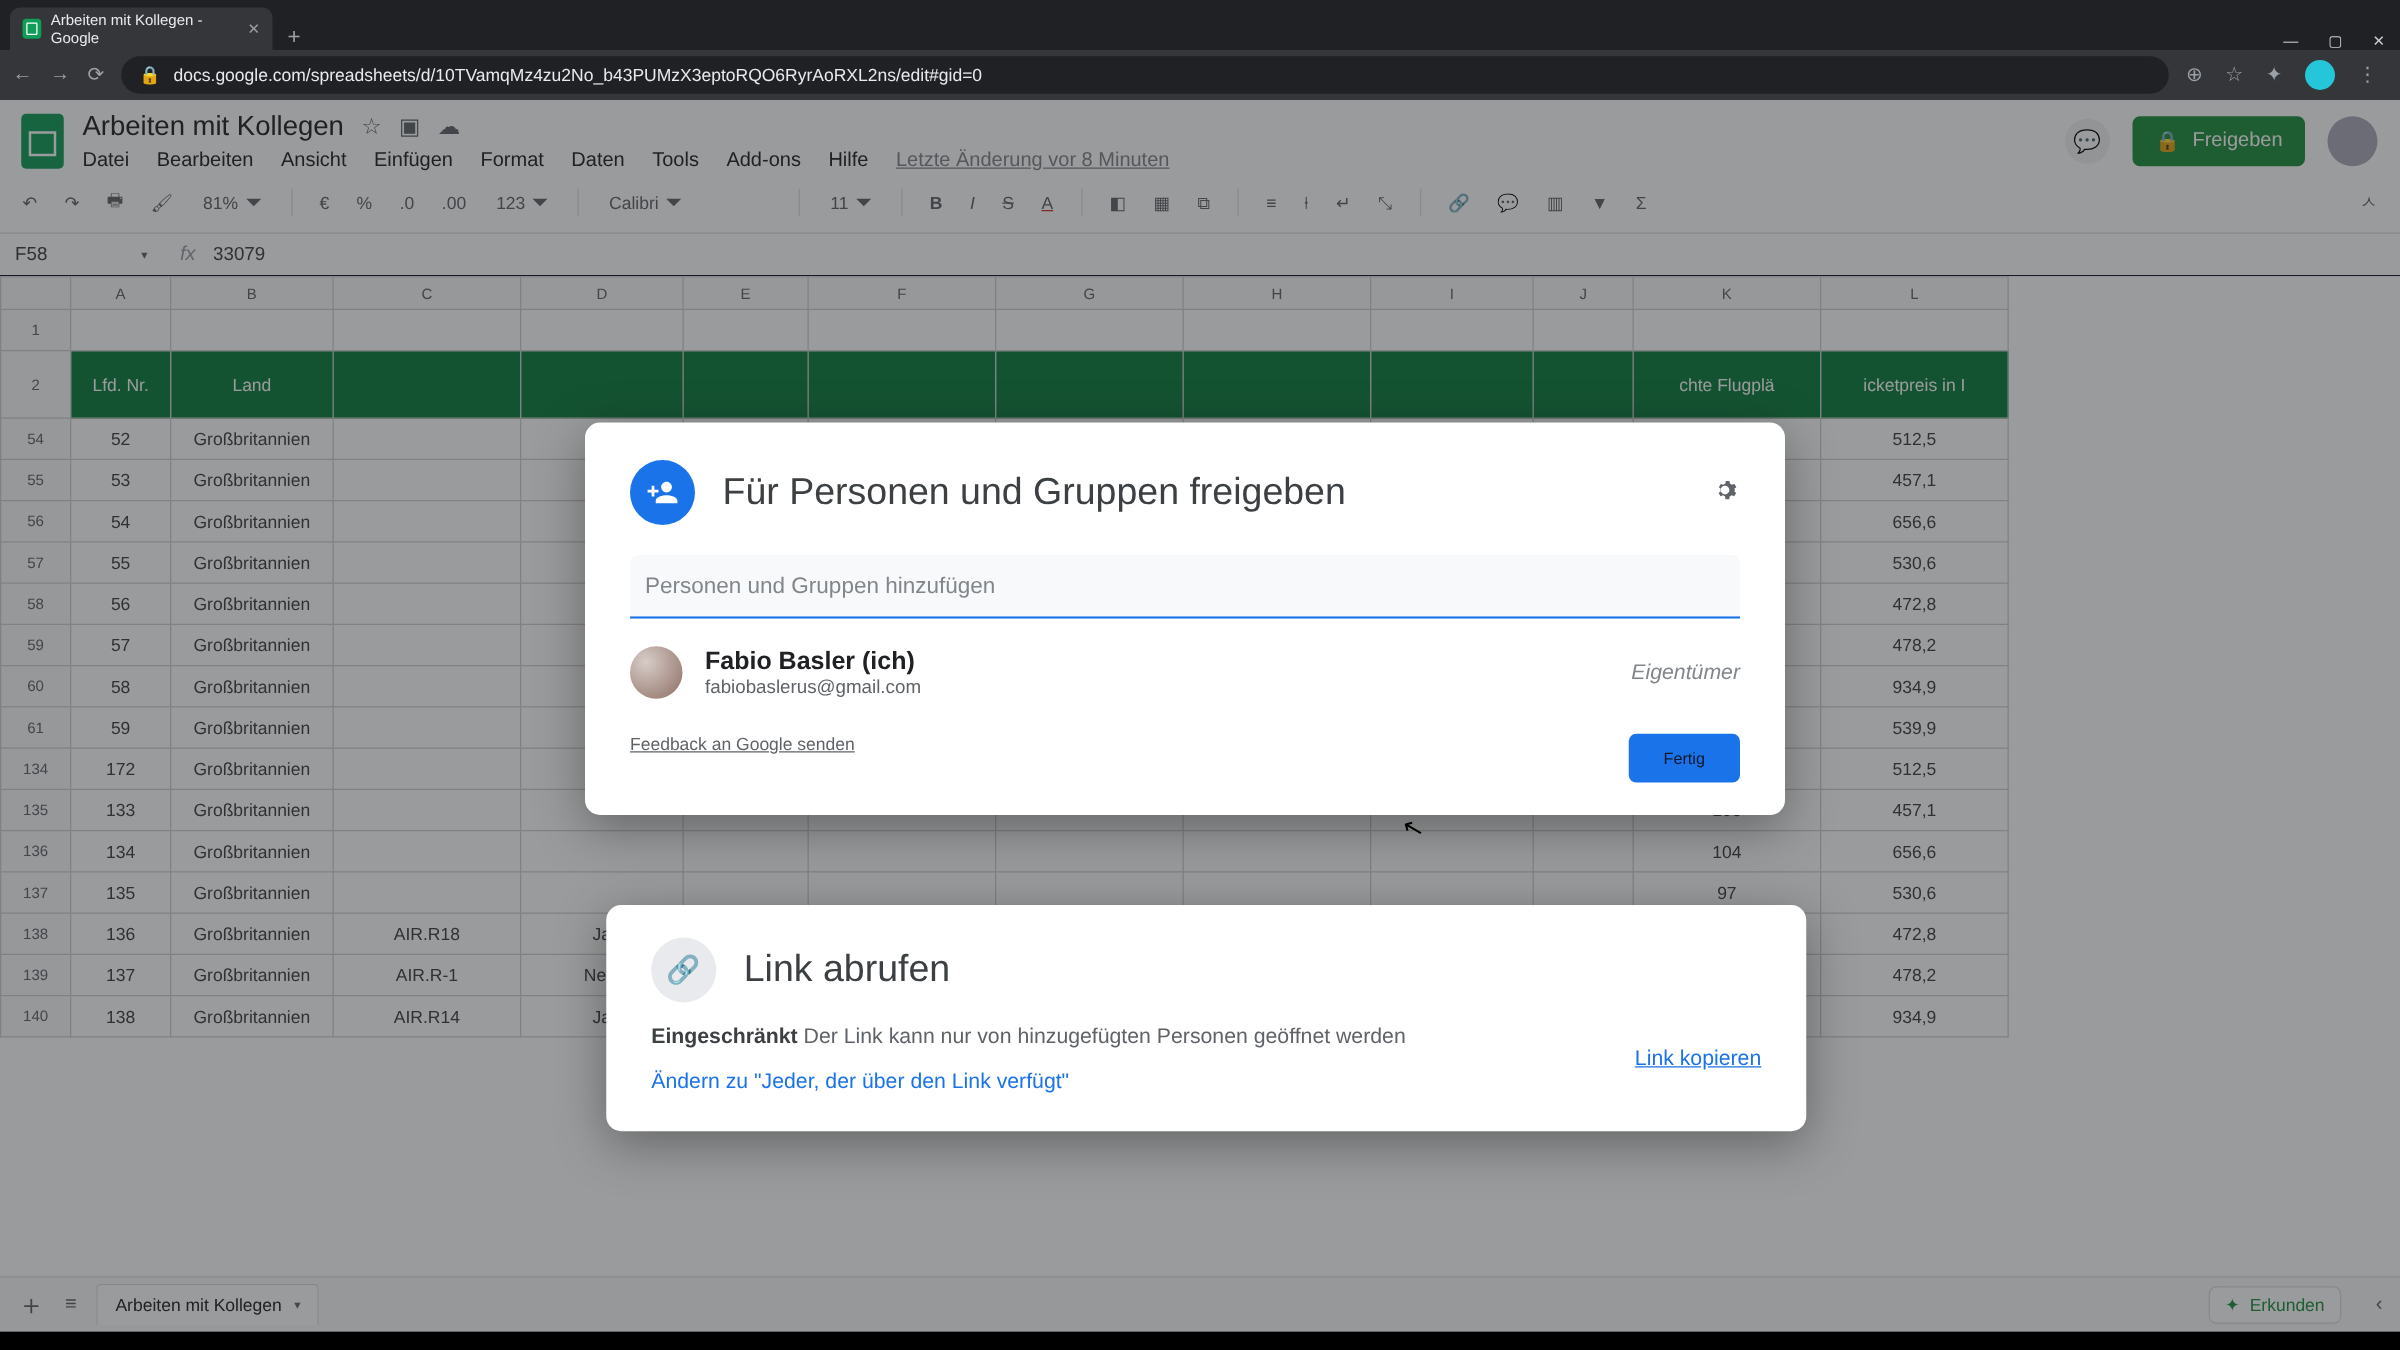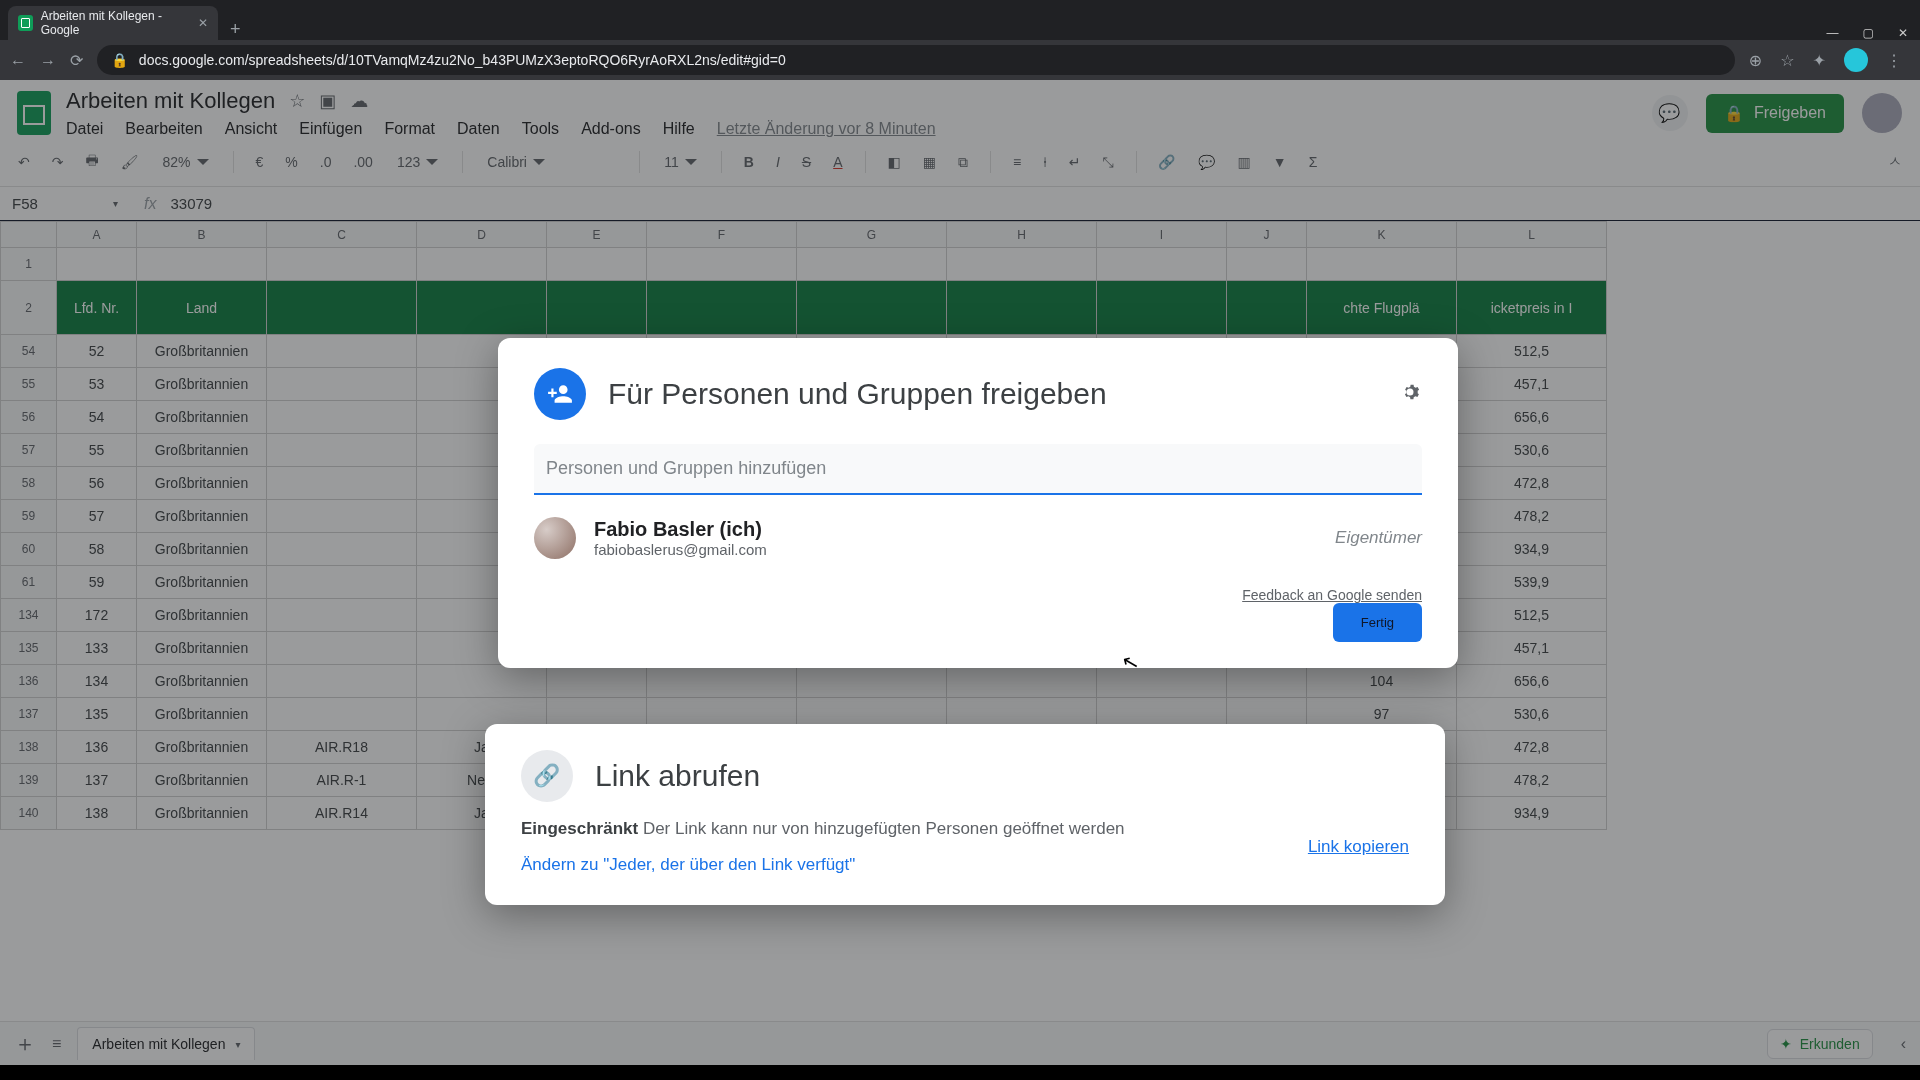--- a/index.html
+++ b/index.html
@@ -47,35 +47,35 @@
 table.sheet td{ height:33px; padding:0 8px;}
 tr.header-row td{ background:#0b7d3e; color:#fff; height:54px; font-weight:500; font-size:14px;}
 .col-A{width:80px}.col-B{width:130px}.col-C{width:150px}.col-D{width:130px}.col-E{width:100px}
 .col-F{width:150px}.col-G{width:150px}.col-H{width:150px}.col-I{width:130px}
 .col-J{width:80px}.col-K{width:150px}.col-L{width:150px}
 .sheets-footer{ position:absolute; bottom:0; left:0; right:0; height:44px; background:#f8f9fa; border-top:1px solid #e0e0e0; display:flex; align-items:center; padding:0 14px; gap:16px; color:#5f6368;}
 .sheet-tab{ background:#fff; border:1px solid #dadce0; border-bottom:none; border-radius:4px 4px 0 0; padding:8px 14px; display:flex; align-items:center; gap:10px; font-size:14px; color:#202124;}
 .explore-btn{ margin-left:auto; display:flex; align-items:center; gap:8px; background:#fff; border:1px solid #dadce0; border-radius:6px; padding:6px 12px; color:#1e8e3e; font-size:14px;}
 .overlay{ position:absolute; inset:0; background:rgba(32,33,36,0.45);}
 .modal{ position:absolute; width:960px; background:#fff; border-radius:12px; box-shadow:0 10px 40px rgba(0,0,0,.35);}
-.modal1{ top:258px; left:498px; padding:30px 36px 26px 36px;}
+.modal1{ top:258px; left:468px; padding:30px 36px 26px 36px;}
 .modal1 .hrow{ display:flex; align-items:center; gap:22px;}
 .person-ico{ width:52px;height:52px;border-radius:50%;background:#1a73e8;display:flex;align-items:center;justify-content:center;}
 .person-ico svg{fill:#fff;}
 .m-title{ font-size:30px; color:#3c4043;}
 .gear{ margin-left:auto; color:#5f6368;}
 .input-row{ margin-top:24px; border-bottom:2px solid #1a73e8; background:#f8f9fa; border-radius:6px 6px 0 0;}
 .input-row input{ width:100%; border:none; background:transparent; padding:14px 12px; font-size:18px; color:#3c4043;}
 .input-row input::placeholder{ color:#80868b;}
 .owner-row{ display:flex; align-items:center; margin-top:22px; gap:18px;}
 .av2{ width:42px;height:42px;border-radius:50%; background:radial-gradient(circle at 30% 30%, #d7ccc8, #8d6e63);}
 .owner-name{ font-weight:600; font-size:20px;}
 .owner-email{ color:#5f6368; font-size:15px;}
 .role{ margin-left:auto; color:#80868b; font-style:italic; font-size:17px;}
-.m-footer{ display:flex; align-items:flex-end; margin-top:28px;flex-direction:column;}
+.m-footer{ display:flex; align-items:flex-start; margin-top:28px;}
 .feedback{ color:#5f6368; text-decoration:underline; font-size:14px;}
 .done-btn{ margin-left:auto; background:#1a73e8; color:#0f172a; border-radius:6px; padding:12px 28px; font-size:13px;}
 .modal2{ top:644px; left:485px; padding:26px 36px 28px 36px;}
 .modal2 .hrow{ display:flex; align-items:center; gap:22px;}
 .link-ico{ width:52px;height:52px;border-radius:50%;background:#e8eaed;display:flex;align-items:center;justify-content:center;color:#5f6368;font-size:22px;}
 .body2{ display:flex; margin-top:14px; gap:30px;}
 .body2 .left{ flex:1; font-size:17px; color:#5f6368; line-height:1.5;}
 .body2 .left b{ color:#3c4043;}
 .change-link{ color:#1a73e8; font-size:17px; margin-top:10px; display:inline-block;}
 .copy-link{ color:#1a73e8; font-size:17px; align-self:center; white-space:nowrap; margin-left:20px;text-decoration:underline;}
@@ -152,21 +152,21 @@
       <div class="prof-av"></div>
     </div>
   </div>
 
   <div class="toolbar">
     <span class="tbtn">↶</span>
     <span class="tbtn">↷</span>
     <span class="tbtn">🖶</span>
     <span class="tbtn">🖌</span>
     <span class="sel">
-        <span>82%</span>
+        <span>81%</span>
         <span class="fdrop"></span>
       </span>
     <span class="sep"></span>
     <span class="tbtn">€</span>
     <span class="tbtn">%</span>
     <span class="tbtn">.0</span>
     <span class="tbtn">.00</span>
     <span class="sel">
         <span>123</span>
         <span class="fdrop"></span>

